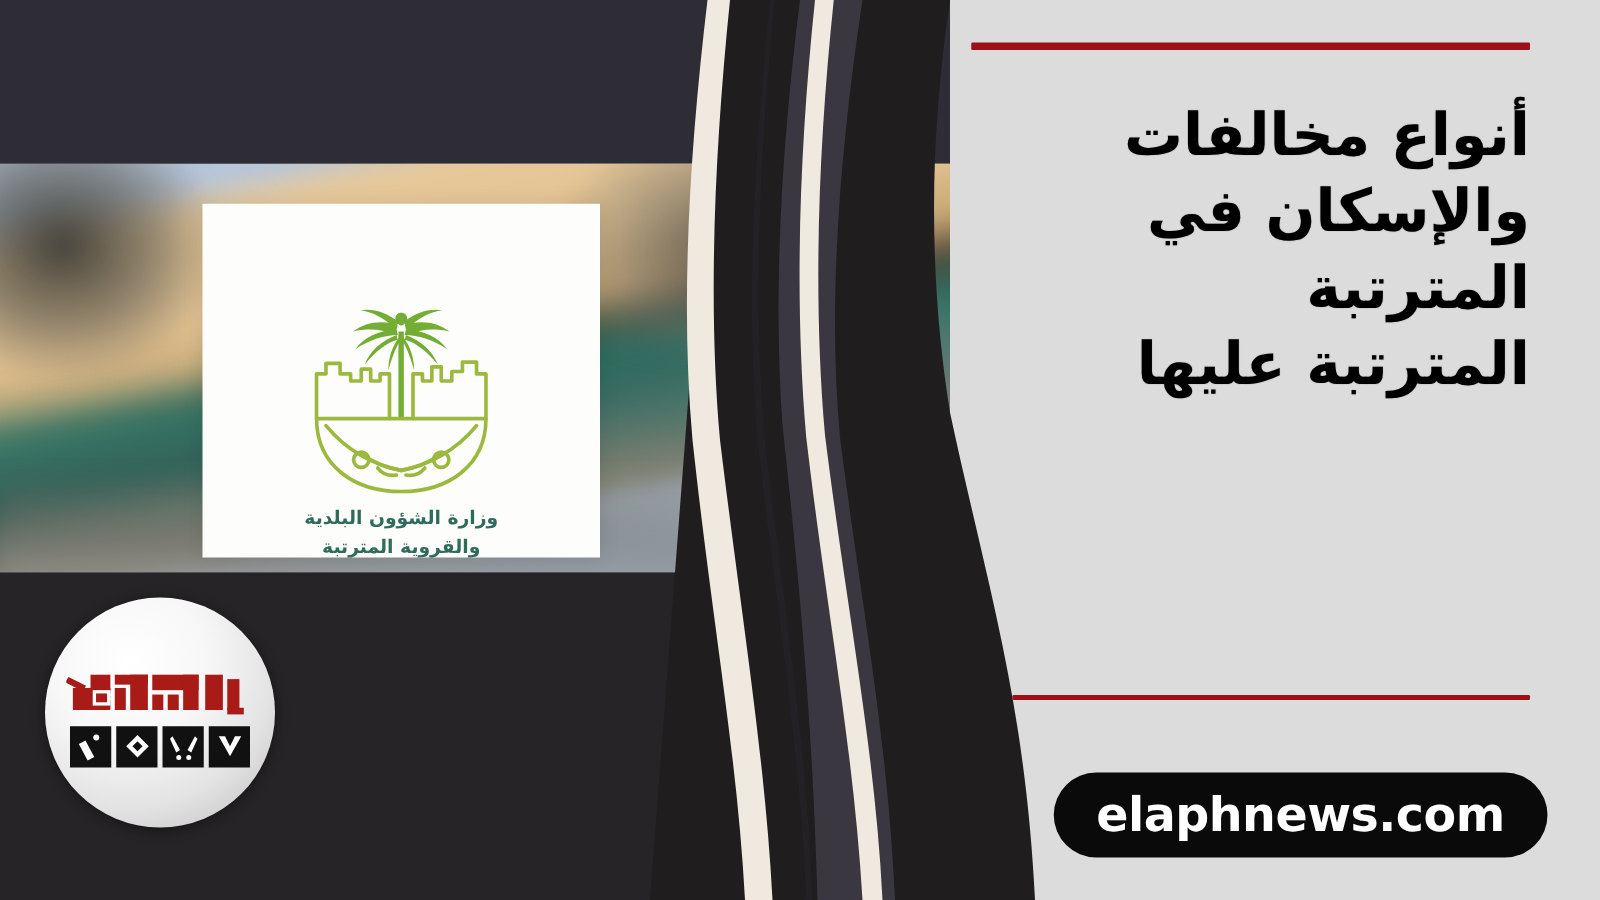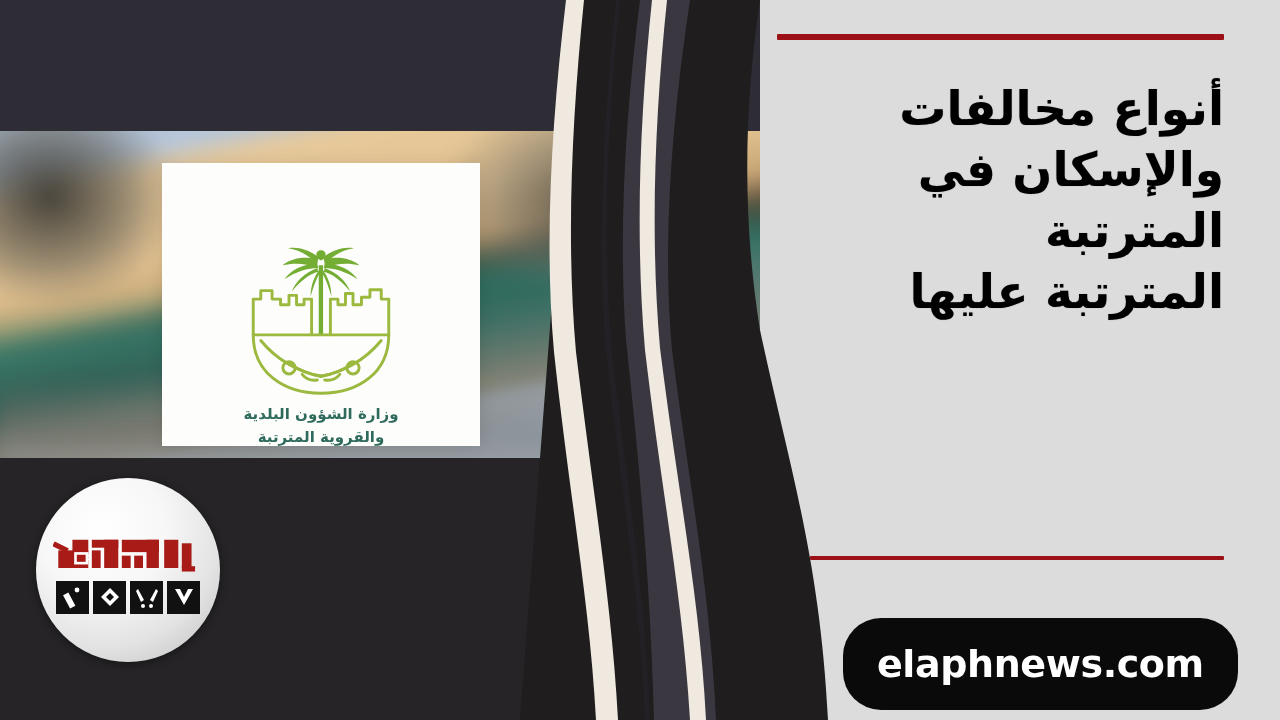--- a/index.html
+++ b/index.html
@@ -158,21 +158,21 @@
     font-weight:700;
     font-size:47px;
     line-height:1.30;
     letter-spacing:0px;
     font-family:"DejaVu Sans","Liberation Sans",sans-serif;
     text-shadow:0 0 1px rgba(0,0,0,.35);
   }
 
   .url-pill{
     position:absolute;left:843px;top:618px;
-    height:92px;
+    height:68px;
     padding:0 34px;
     background:#0a0a0a;
     border-radius:38px;
     display:flex;align-items:center;justify-content:flex-end;
     color:#ffffff;
     font-size:38px;
     font-weight:700;
     letter-spacing:-.4px;
     font-family:"DejaVu Sans","Liberation Sans",sans-serif;
   }

